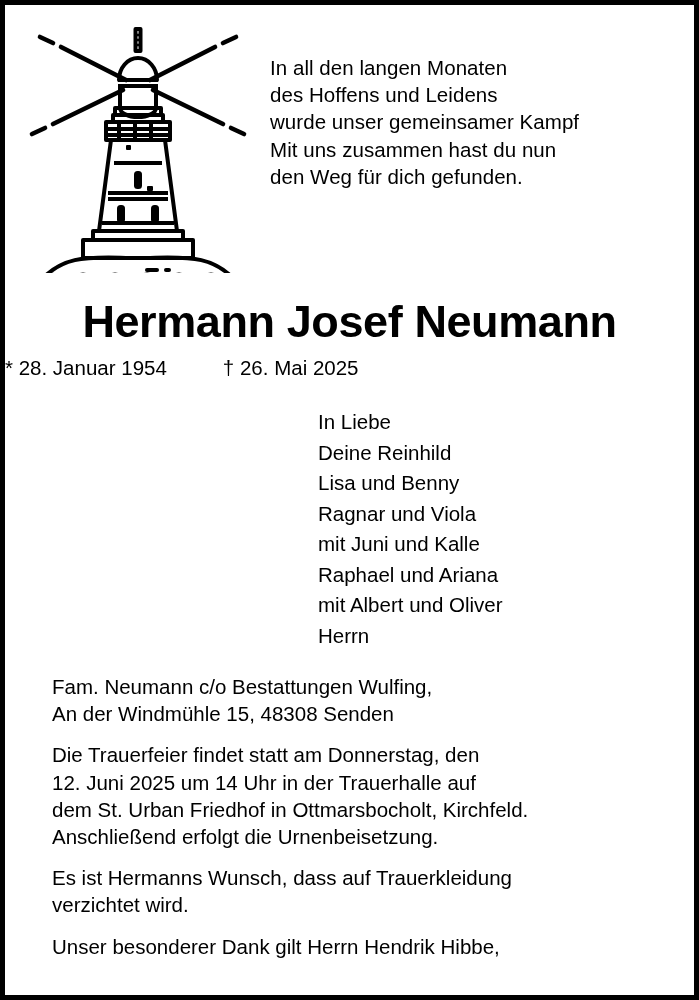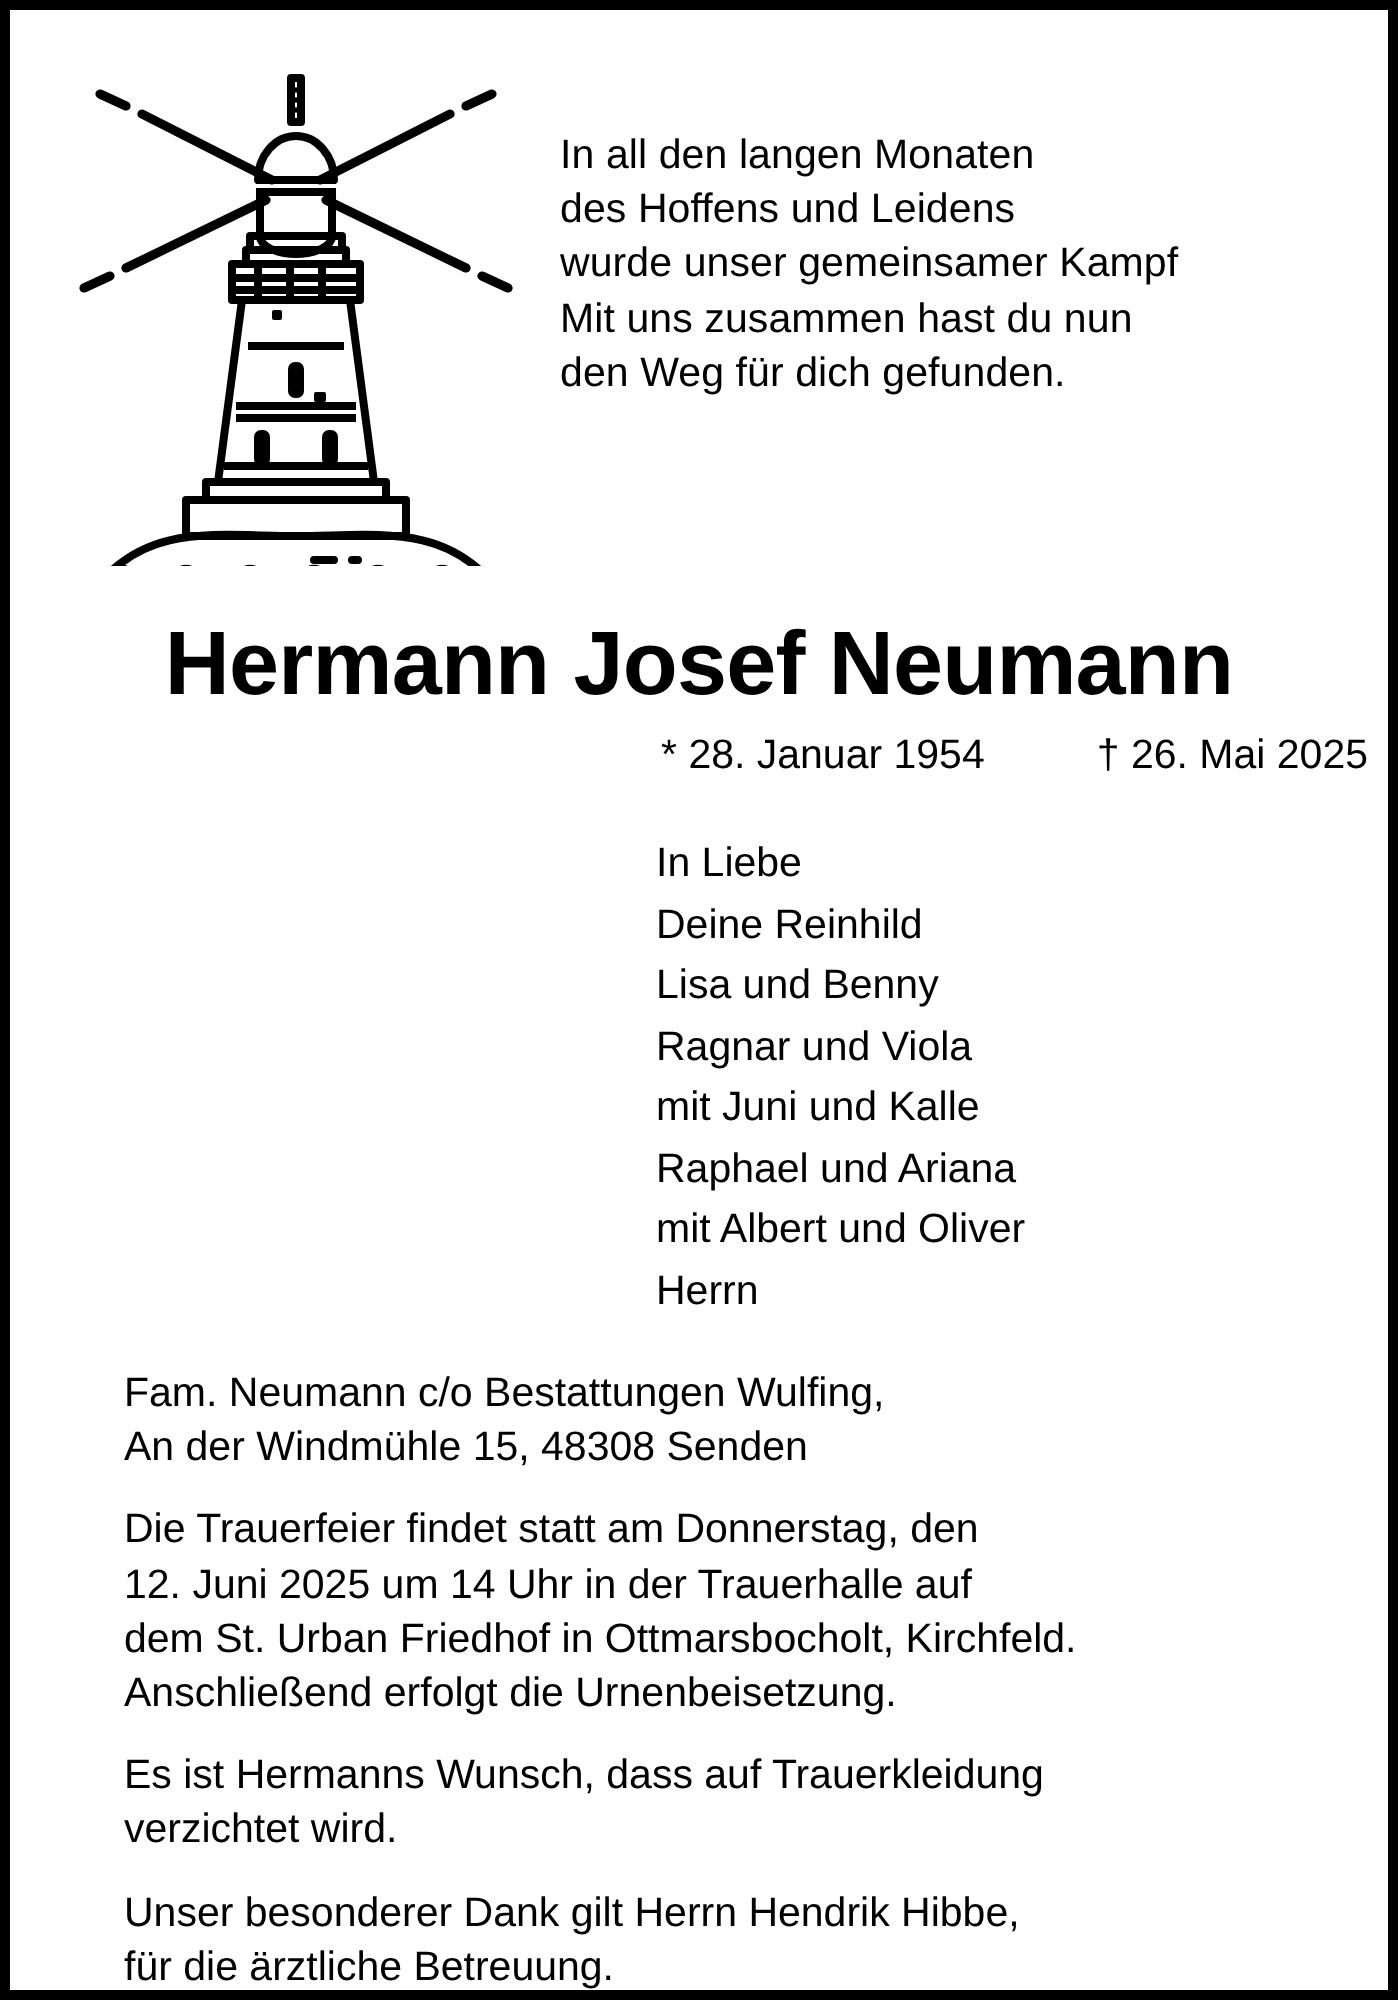--- a/index.html
+++ b/index.html
@@ -21,21 +21,21 @@
     width: 699px;
     height: 1000px;
     border: 5px solid #000000;
     background: #ffffff;
     position: relative;
   }
   .notice-inner {
     box-sizing: border-box;
     width: 100%;
     height: 100%;
-    padding: 10px;
+    padding: 0;
     position: relative;
   }
 
   
   .top-section {
     display: flex;
     flex-direction: row;
     align-items: flex-start;
     padding: 14px 0 0 0;
   }
@@ -70,21 +70,21 @@
   .deceased-name {
     font-size: 45px;
     font-weight: bold;
     letter-spacing: -0.4px;
     line-height: 50px;
     white-space: nowrap;
   }
   .dates-row {
     margin-top: 8px;
     display: flex;
-    justify-content: flex-end;
+    justify-content: flex-start;
     align-items: baseline;
     gap: 56px;
     font-size: 20.5px;
     line-height: 26px;
   }
   .date-item { white-space: pre; }
 
   
   .survivors {
     margin-top: 26px;
@@ -246,19 +246,18 @@
         <div class="detail-line">Anschließend erfolgt die Urnenbeisetzung.</div>
       </div>
 
       <div class="detail-para">
         <div class="detail-line">Es ist Hermanns Wunsch, dass auf Trauerkleidung</div>
         <div class="detail-line">verzichtet wird.</div>
       </div>
 
       <div class="detail-para">
         <div class="detail-line">Unser besonderer Dank gilt Herrn Hendrik Hibbe,</div>
-        <div class="detail-line">für die ärztliche Betreuung.</div>
       </div>
 
     </div>
 
   </div>
 </div>
 
 </body></html>

